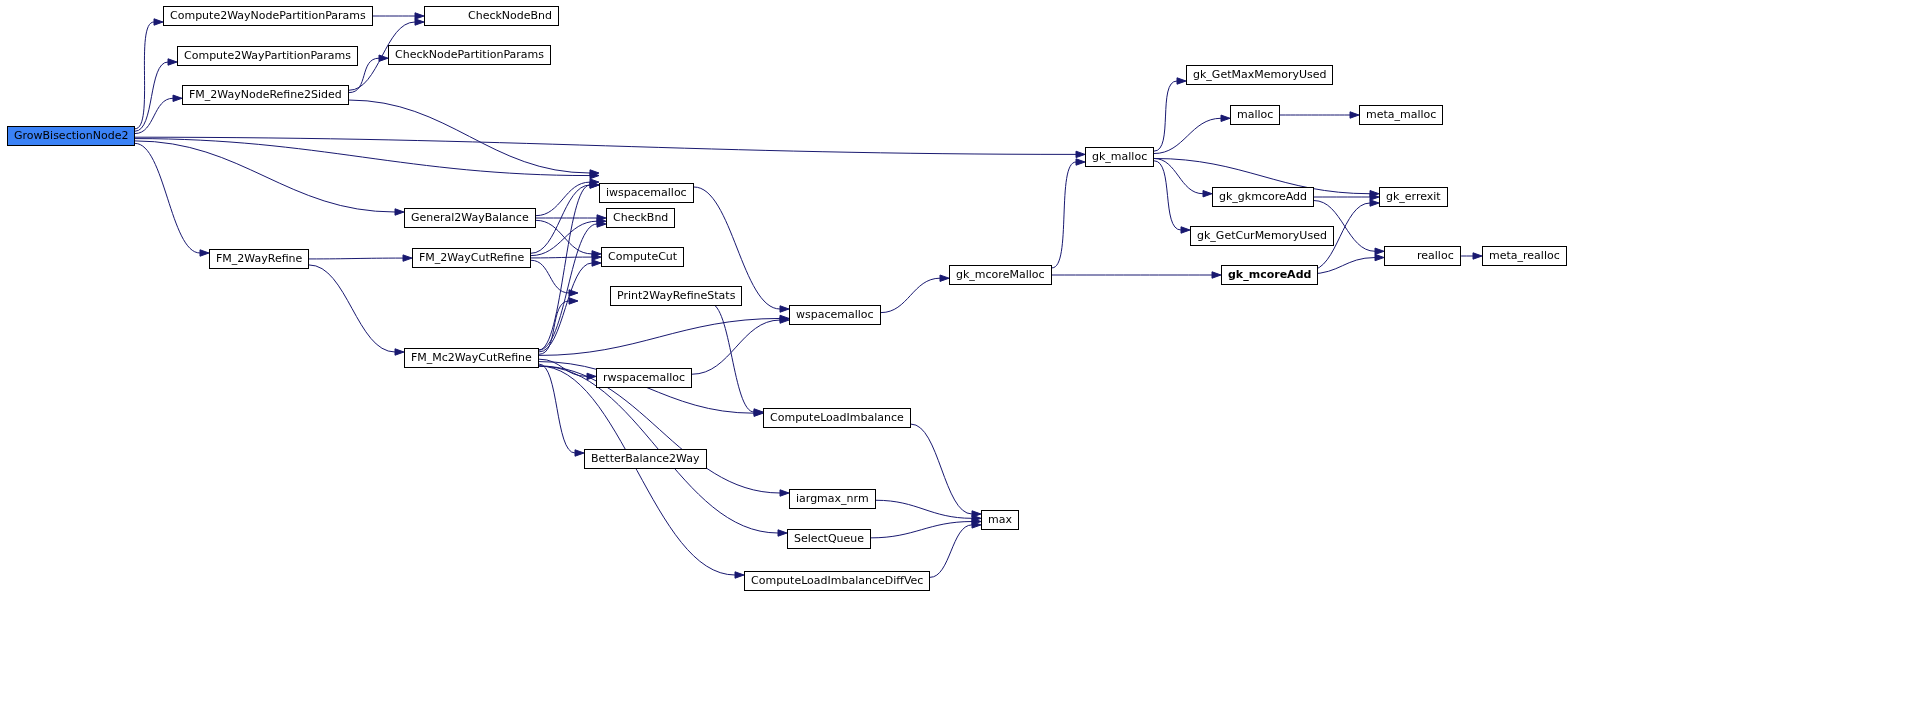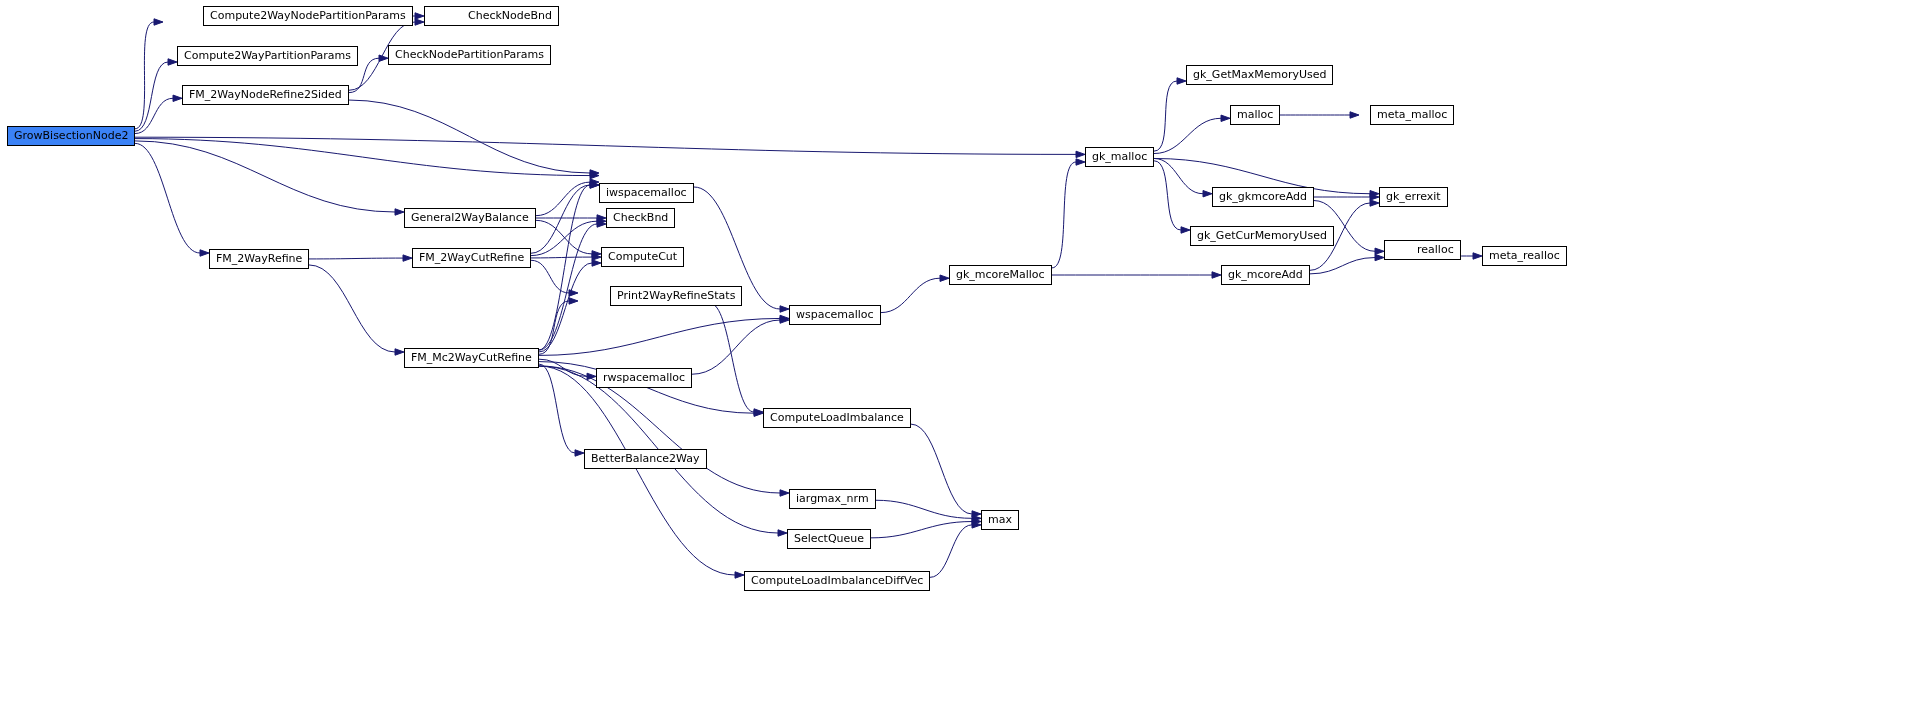--- a/index.html
+++ b/index.html
@@ -153,21 +153,21 @@
       <path d="M1314,200.54 C1342,200.54 1347,251.28 1375,251.28" class="edge"></path>
       <polygon points="1384,251.28 1375,248.08 1375,254.48" class="arrowhead"></polygon>
       <path d="M1310,270.32 C1337.6,270.32 1342.4,203 1370,203" class="edge"></path>
       <polygon points="1379,203 1370,199.8 1370,206.2" class="arrowhead"></polygon>
       <path d="M1310,273.86 C1339.6,273.86 1345.4,257.52 1375,257.52" class="edge"></path>
       <polygon points="1384,257.52 1375,254.32 1375,260.71999999999997" class="arrowhead"></polygon>
       <path d="M1435,256 C1455,256 1453,256 1473,256" class="edge"></path>
       <polygon points="1482,256 1473,252.8 1473,259.2" class="arrowhead"></polygon>
     </svg>
 <div class="node root" style="left: 7px; top: 126px;">GrowBisectionNode2</div>
-    <div class="node" style="left: 163px; top: 6px; margin-left: 40px;">Compute2WayNodePartitionParams</div>
+    <div class="node" style="left: 163px; top: 6px;">Compute2WayNodePartitionParams</div>
     <div class="node" style="left: 424px; top: 6px; padding-left: 43px;">CheckNodeBnd</div>
     <div class="node" style="left: 177px; top: 46px;">Compute2WayPartitionParams</div>
     <div class="node" style="left: 388px; top: 45px;">CheckNodePartitionParams</div>
     <div class="node" style="left: 182px; top: 85px;">FM_2WayNodeRefine2Sided</div>
     <div class="node" style="left: 599px; top: 183px;">iwspacemalloc</div>
     <div class="node" style="left: 404px; top: 208px;">General2WayBalance</div>
     <div class="node" style="left: 606px; top: 208px;">CheckBnd</div>
     <div class="node" style="left: 209px; top: 249px;">FM_2WayRefine</div>
     <div class="node" style="left: 412px; top: 248px;">FM_2WayCutRefine</div>
     <div class="node" style="left: 601px; top: 247px;">ComputeCut</div>
@@ -178,20 +178,20 @@
     <div class="node" style="left: 763px; top: 408px; text-align: right;">ComputeLoadImbalance</div>
     <div class="node" style="left: 584px; top: 449px;">BetterBalance2Way</div>
     <div class="node" style="left: 789px; top: 489px;">iargmax_nrm</div>
     <div class="node" style="left: 787px; top: 529px;">SelectQueue</div>
     <div class="node" style="left: 981px; top: 510px;">max</div>
     <div class="node" style="left: 744px; top: 571px;">ComputeLoadImbalanceDiffVec</div>
     <div class="node" style="left: 949px; top: 265px; text-align: right;">gk_mcoreMalloc</div>
     <div class="node" style="left: 1085px; top: 147px;">gk_malloc</div>
     <div class="node" style="left: 1186px; top: 65px;">gk_GetMaxMemoryUsed</div>
     <div class="node" style="left: 1230px; top: 105px;">malloc</div>
-    <div class="node" style="left: 1359px; top: 105px; margin-left: 11px;">meta_malloc</div>
+    <div class="node" style="left: 1359px; top: 105px;">meta_malloc</div>
     <div class="node" style="left: 1212px; top: 187px;">gk_gkmcoreAdd</div>
     <div class="node" style="left: 1379px; top: 187px;">gk_errexit</div>
     <div class="node" style="left: 1190px; top: 226px;">gk_GetCurMemoryUsed</div>
-    <div class="node" style="left: 1221px; top: 265px;">gk_mcoreAdd</div>
-    <div class="node" style="left: 1384px; top: 240px; padding-left: 32px;">realloc</div>
+    <div class="node" style="left: 1221px; top: 265px; font-weight: bold;">gk_mcoreAdd</div>
+    <div class="node" style="left: 1384px; top: 246px; padding-left: 32px;">realloc</div>
     <div class="node" style="left: 1482px; top: 246px;">meta_realloc</div>
   </div>
 
 </body></html>

